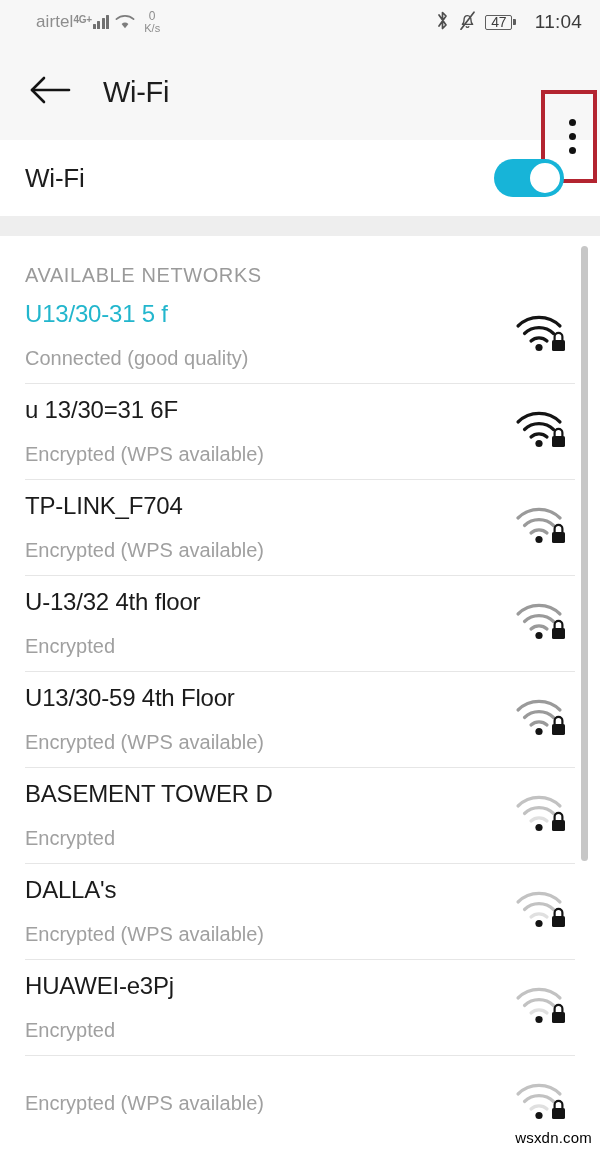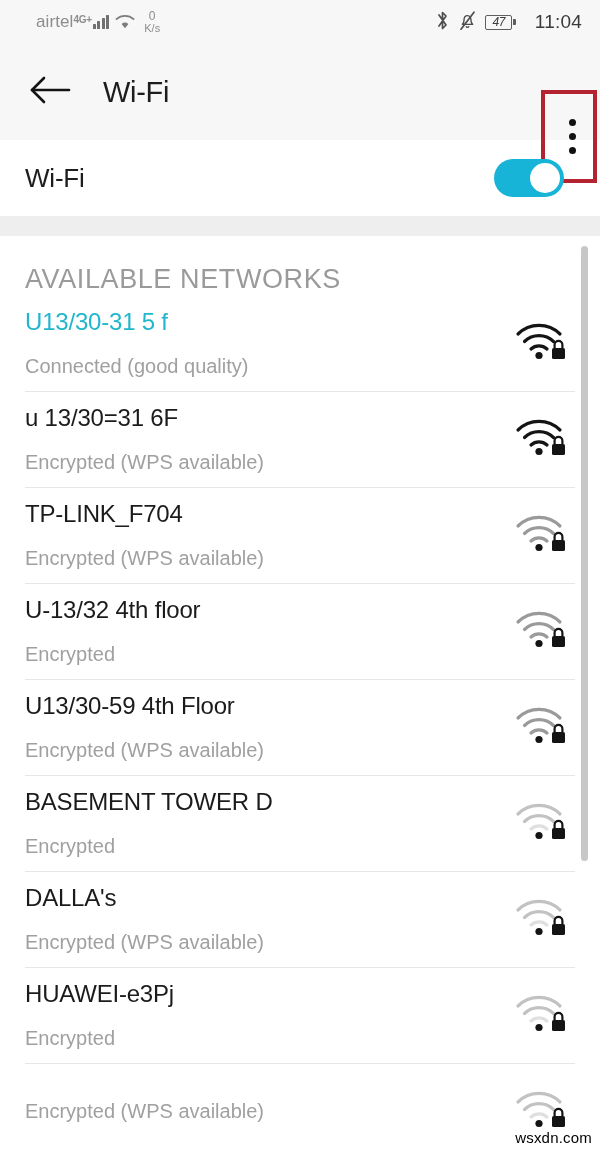--- a/index.html
+++ b/index.html
@@ -83,29 +83,28 @@
   }
   .battery {
     display: flex;
     align-items: center;
   }
   .battery-body {
     border: 1.6px solid #5e5e5e;
     border-radius: 2px;
     height: 15px;
     min-width: 27px;
-    font-size: 12px;
+    font-size: 14px;
     color: #3d3d3d;
     display: flex;
     align-items: center;
     justify-content: center;
     letter-spacing: -0.2px;
     box-sizing: border-box;
     padding: 0 1px;
-    font-style: italic;
   }
   .battery-tip {
     width: 2.5px;
     height: 6px;
     background: #5e5e5e;
     border-radius: 0 1px 1px 0;
     margin-left: 1px;
   }
   .clock {
     font-size: 19px;
@@ -212,21 +211,21 @@
   }
 
   
   .list-area {
     position: relative;
     background: #ffffff;
     height: 914px;
     overflow: hidden;
   }
   .section-header {
-    font-size: 27px;
+    font-size: 20px;
     color: #9a9a9a;
     letter-spacing: 0.6px;
     padding: 28px 0 0 25px;
   }
   .net-row {
     height: 96px;
     display: flex;
     align-items: center;
     justify-content: space-between;
     padding: 0 30px 0 25px;

